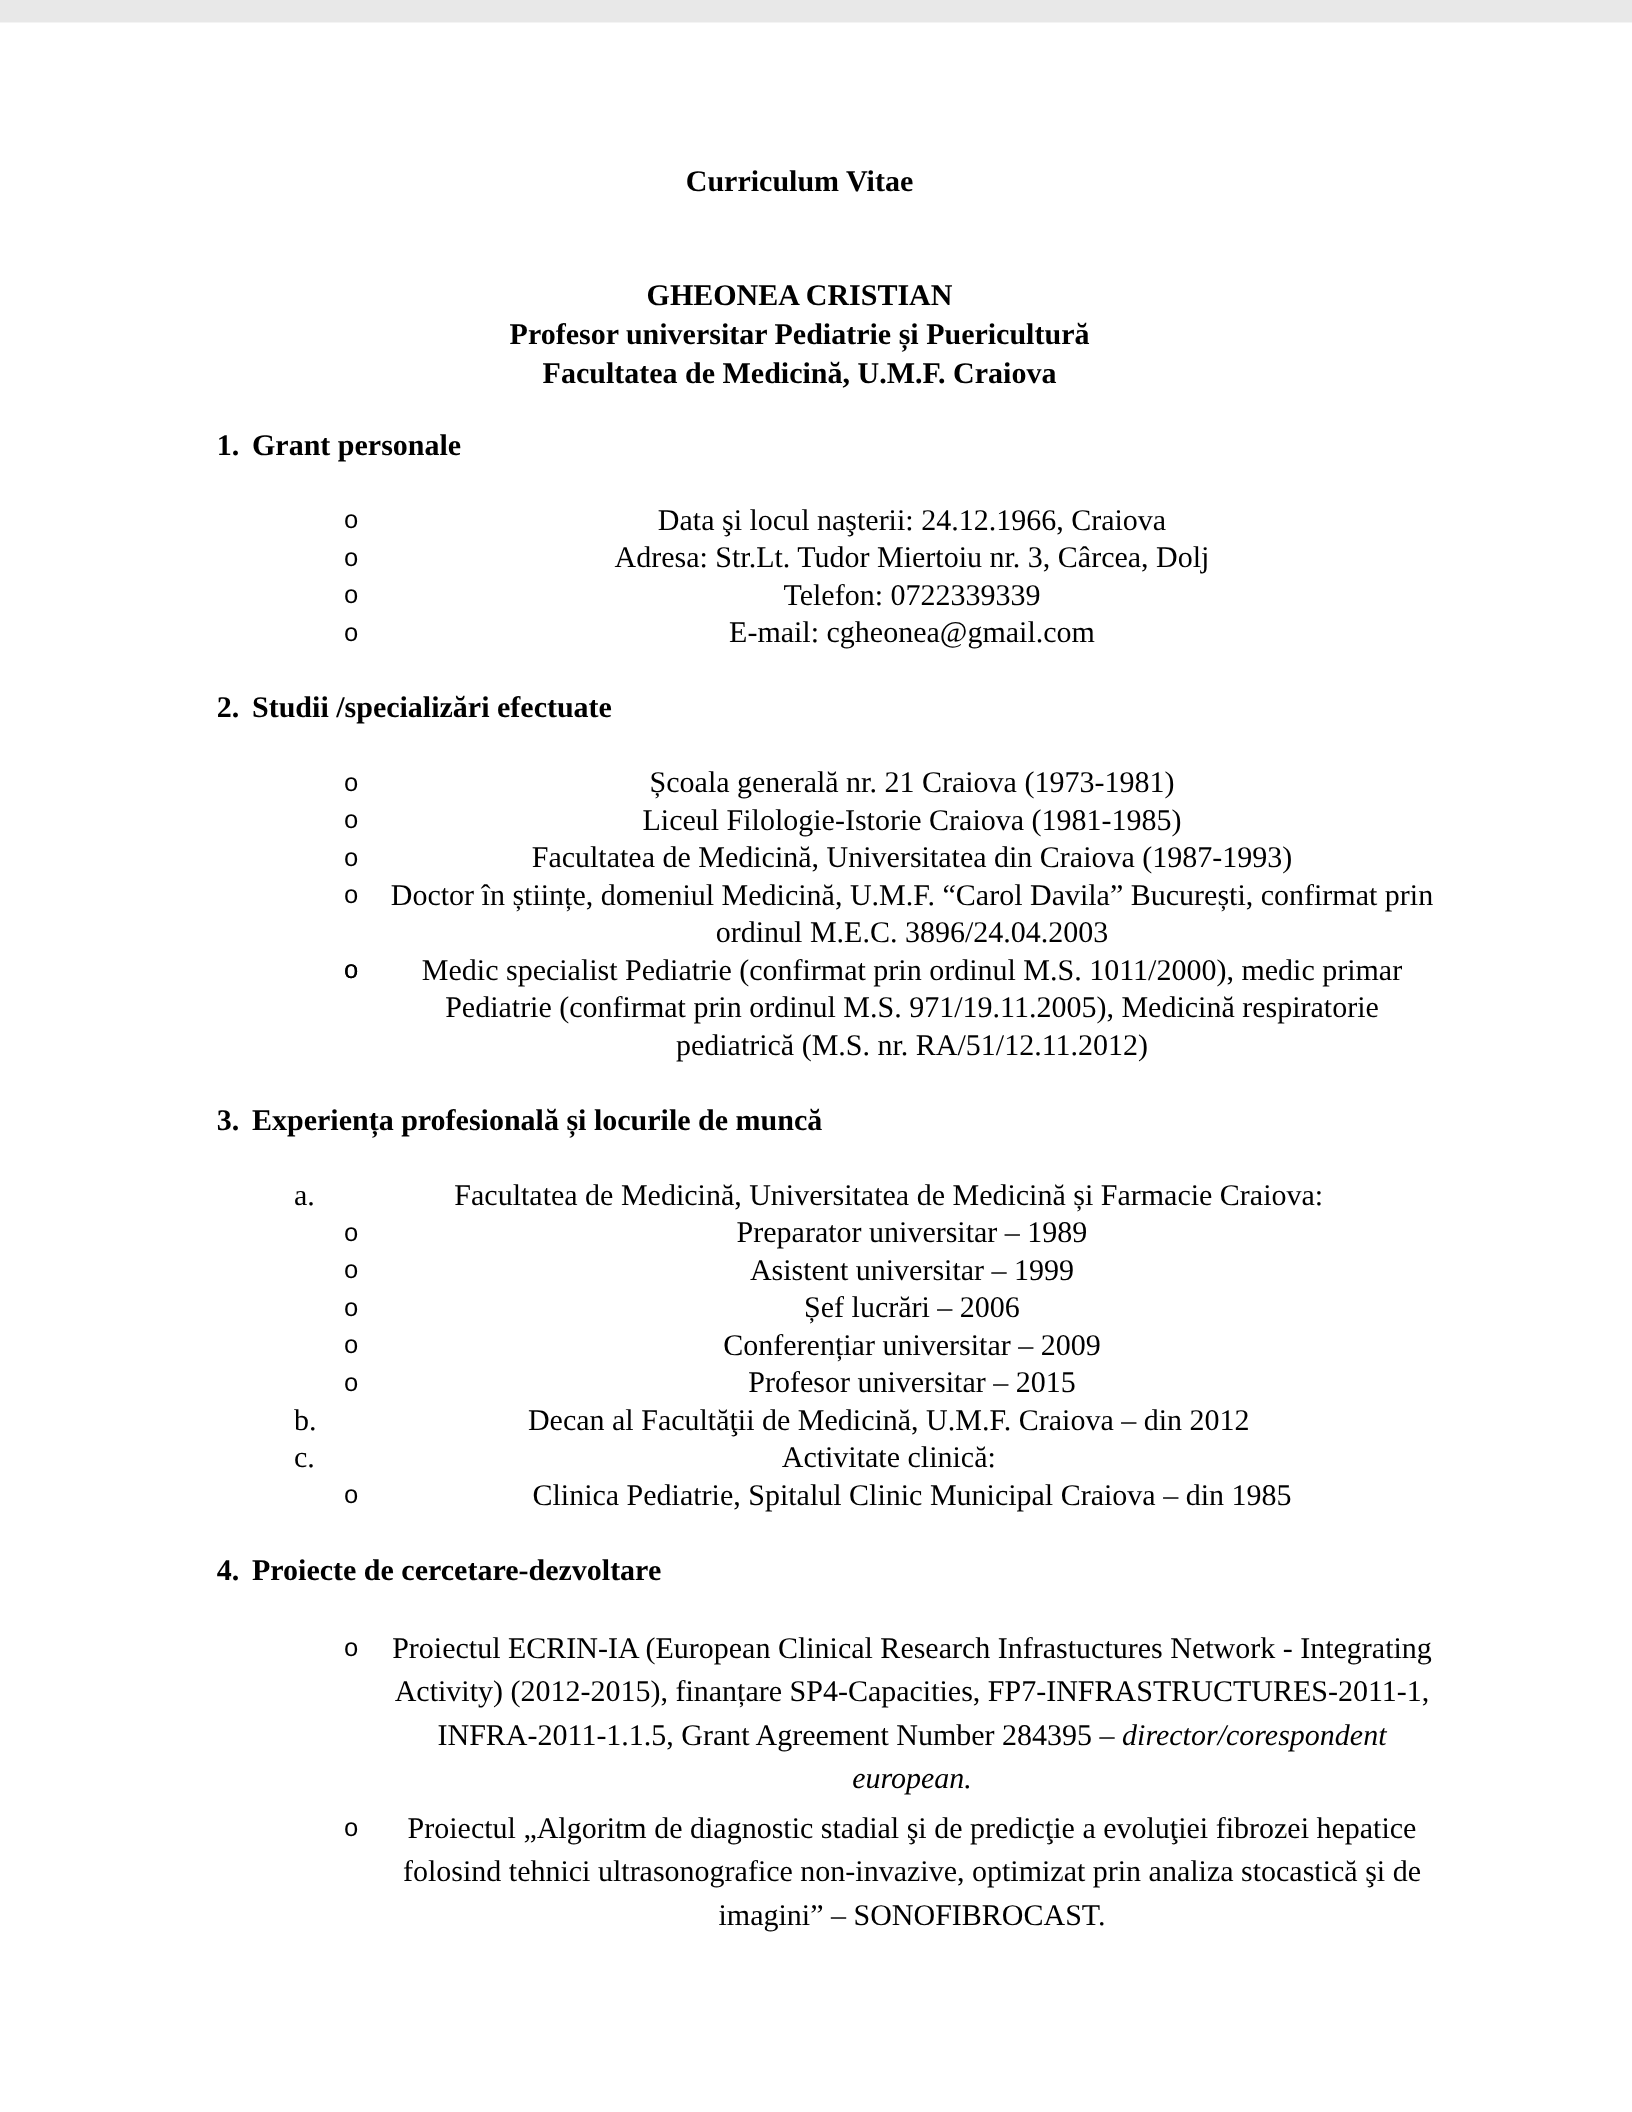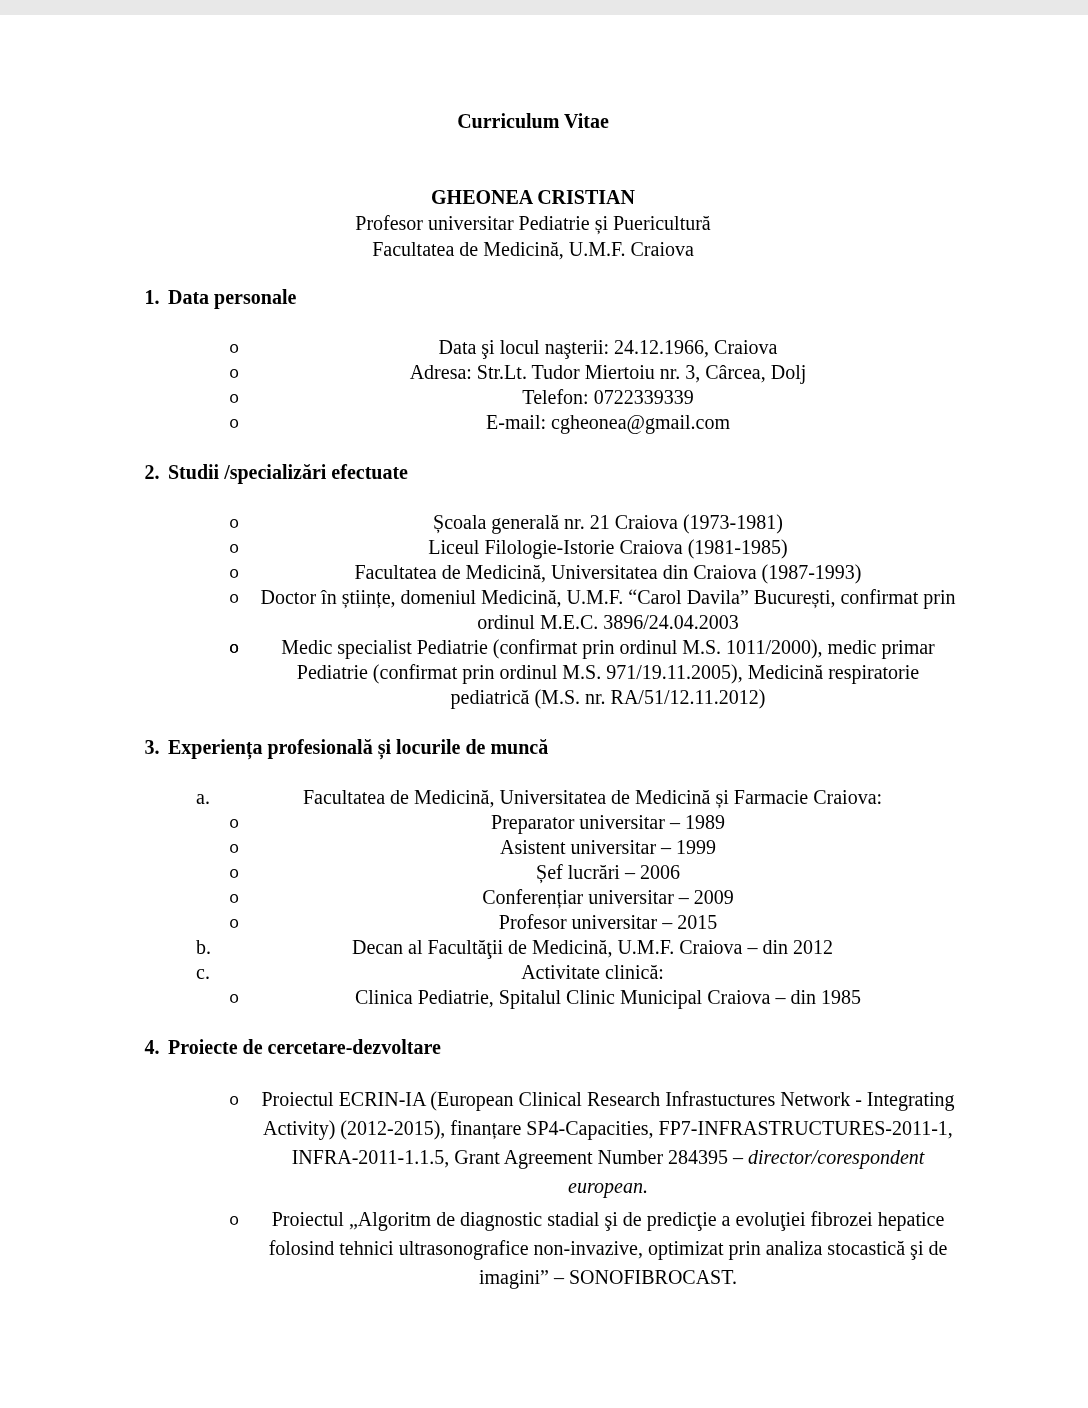--- a/index.html
+++ b/index.html
@@ -23,20 +23,21 @@
     text-align: center;
   }
   p { margin: 0; }
 
   .doc-title {
     font-weight: bold;
     margin-bottom: 50px;
   }
   .header-block p {
     line-height: 26px;
+    font-weight: bold;
   }
 
   .sec-head {
     display: flex;
     font-weight: bold;
     margin: 23px 0 25px 0;
   }
   .sec-head .num {
     width: 32px;
     flex: 0 0 32px;
@@ -91,21 +92,21 @@
 
   <div class="header-block">
     <p style="font-weight:bold">GHEONEA CRISTIAN</p>
     <p>Profesor universitar Pediatrie și Puericultură</p>
     <p>Facultatea de Medicină, U.M.F. Craiova</p>
   </div>
 
   <div class="section">
     <div class="sec-head">
       <span class="num">1.</span>
-      <span>Data personale</span>
+      <span>Grant personale</span>
     </div>
     <ul class="bullets">
       <li><span class="marker">o</span><span>Data şi locul naşterii: 24.12.1966, Craiova</span></li>
       <li><span class="marker">o</span><span>Adresa: Str.Lt. Tudor Miertoiu nr. 3, Cârcea, Dolj</span></li>
       <li><span class="marker">o</span><span>Telefon: 0722339339</span></li>
       <li><span class="marker">o</span><span>E-mail: cgheonea@gmail.com</span></li>
     </ul>
   </div>
 
   <div class="section">

